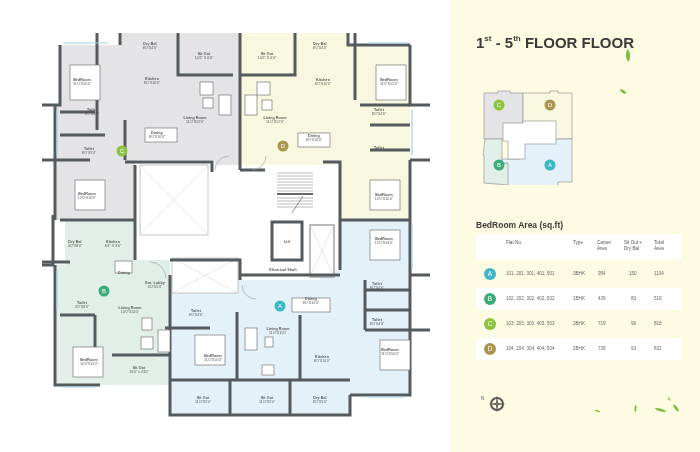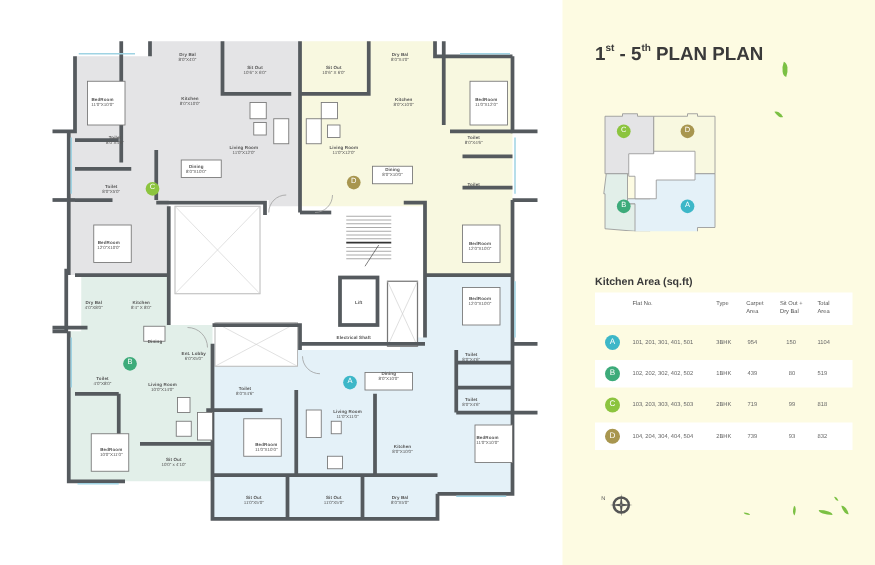--- a/index.html
+++ b/index.html
@@ -322,37 +322,37 @@
       <span class="d">11'0"X5'0"</span>
     </div>
   <div class="lbl" style="left:320px;top:396px;">
       <span class="n">Dry Bal</span>
       <span class="d">8'0"X5'0"</span>
     </div>
 </div>
 
 <div id="side"></div>
 
-<div id="title"><span>1</span><sup>st</sup><span> - 5</span><sup>th</sup><span> PLAN PLAN</span></div>
+<div id="title"><span>1</span><sup>st</sup><span> - 5</span><sup>th</sup><span> FLOOR FLOOR</span></div>
 
 <div id="key">
   <svg width="100" height="100" viewBox="0 0 100 100">
     <polygon points="4,8 18,8 18,6 30,6 30,8 43,8 43,54 4,54" fill="#e4e4e6" stroke="#999" stroke-width="0.7"></polygon>
     <polygon points="43,8 70,8 70,6 78,6 78,8 92,8 92,54 43,54" fill="#f8f8e0" stroke="#999" stroke-width="0.7"></polygon>
     <polygon points="5,54 22,54 22,78 40,78 40,100 28,100 4,98 4,70 3,70" fill="#e2efe9" stroke="#999" stroke-width="0.7"></polygon>
     <polygon points="22,74 40,74 40,54 92,54 92,97 78,97 78,105 28,105 28,78 22,78" fill="#e4f1f8" stroke="#999" stroke-width="0.7"></polygon>
     <polygon points="23,38 43,38 43,36 76,36 76,59 45,59 45,74 28,74 28,56 23,56" fill="#ffffff" stroke="#999" stroke-width="0.7"></polygon>
   </svg>
   <div class="badge" style="left:19px;top:20px;background:#8cc43f;">C</div>
   <div class="badge" style="left:70px;top:20px;background:#a8964f;">D</div>
   <div class="badge" style="left:19px;top:80px;background:#3dab7a;">B</div>
   <div class="badge" style="left:70px;top:80px;background:#3db7c8;">A</div>
 </div>
 
-<div id="carpet-title">Kitchen Area (sq.ft)</div>
+<div id="carpet-title">BedRoom Area (sq.ft)</div>
 <div id="tbl">
   <div class="thead">
     <span class="th" style="left:30px;">Flat No.</span>
     <span class="th" style="left:97px;">Type</span>
     <span class="th" style="left:121px;"><span>Carpet</span><br><span>Area</span></span>
     <span class="th" style="left:148px;"><span>Sit Out +</span><br><span>Dry Bal</span></span>
     <span class="th" style="left:178px;"><span>Total</span><br><span>Area</span></span>
   </div>
   <div class="trow">
     <div class="rb" style="background:#3db7c8;">A</div>

